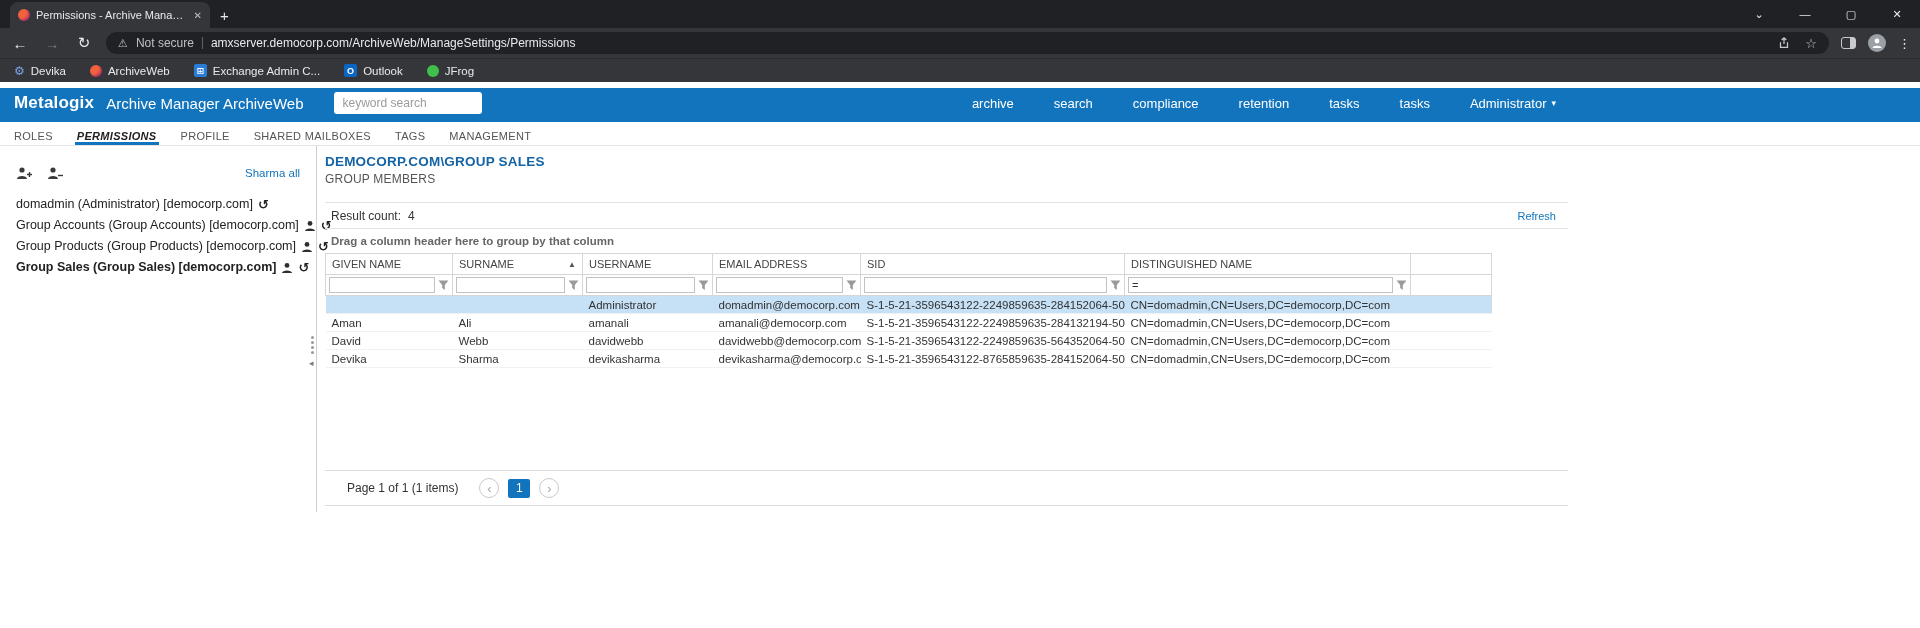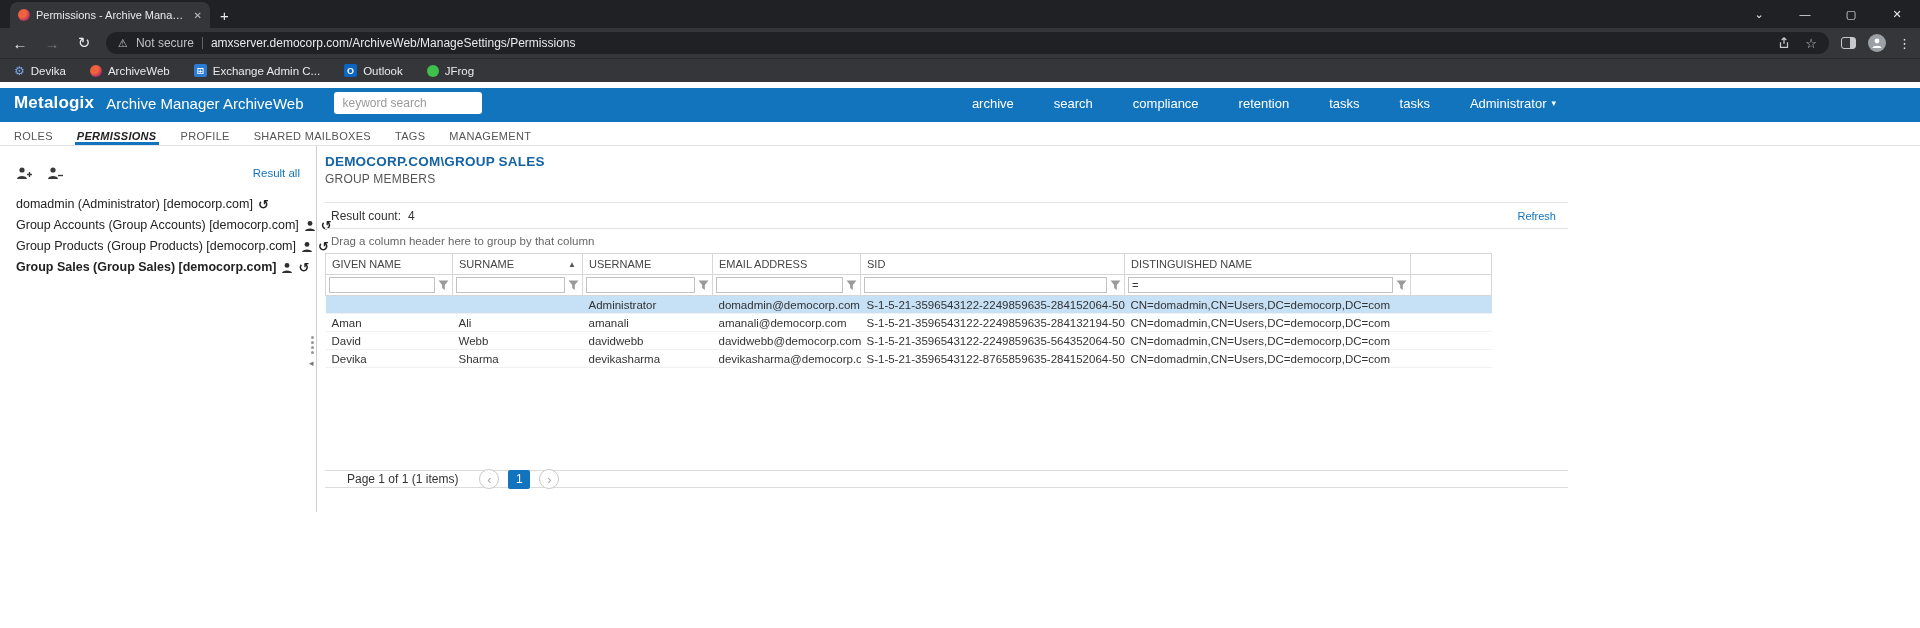--- a/index.html
+++ b/index.html
@@ -81,37 +81,37 @@
           box-shadow:0 5px 0 #9a9a9a, 0 10px 0 #9a9a9a, 0 15px 0 #9a9a9a; }
   .collapse { position:absolute; left:1px; top:212px; color:#777; font-size:9px; }
 
   .main { width:1251px; flex:0 0 1251px; padding:8px 0 0 8px; }
   .page-title { color:#1464a5; font-weight:bold; font-size:13.5px; letter-spacing:0.2px; }
   .page-subtitle { color:#555; font-size:12px; margin-top:3px; letter-spacing:0.2px; }
   .result-row { margin-top:16px; border-top:1px solid #e3e3e3; border-bottom:1px solid #e3e3e3; height:27px;
                 display:flex; align-items:center; padding:1px 12px 0 6px; font-size:12px; color:#333; }
   .result-count { margin-left:7px; }
   .refresh-link { margin-left:auto; color:#1274bc; font-size:11px; text-decoration:none; }
-  .group-hint { height:24px; display:flex; align-items:center; color:#666; font-size:11.5px; padding-left:6px; }
+  .group-hint { height:24px; display:flex; align-items:center; color:#666; font-size:11.5px; padding-left:6px;font-weight:bold; }
 
   table.grid { border-collapse:collapse; table-layout:fixed; width:1166px; }
   .grid th { border:1px solid #d6d6d6; font-weight:normal; text-align:left; padding:3px 6px;
              font-size:11px; color:#444; height:21px; white-space:nowrap; overflow:hidden; background:#fff; }
   .hdr-cell { display:flex; align-items:center; justify-content:space-between; }
   .sort { font-size:8px; color:#555; }
   .grid .flt th { padding:2px 3px; }
   .fwrap { display:flex; align-items:center; gap:3px; }
   .fwrap input { flex:1; min-width:0; height:16px; border:1px solid #c2c2c2; font-size:11px; padding:0 3px;
                  font-family:"Liberation Sans","DejaVu Sans",sans-serif; color:#333; }
   .funnel { flex:0 0 11px; }
   .grid td { padding:2.5px 6px; font-size:11.5px; color:#333; height:14px; white-space:nowrap; overflow:hidden;
              border-bottom:1px solid #f1f1f1; }
   tr.sel td { background:#c6e0f5; }
 
-  .pager { margin-top:102px; border-top:1px solid #dcdcdc; border-bottom:1px solid #dcdcdc; height:18px;
+  .pager { margin-top:102px; border-top:1px solid #dcdcdc; border-bottom:1px solid #dcdcdc; height:36px;
            display:flex; align-items:center; gap:9px; padding-left:22px; font-size:12px; color:#333; }
   .pager-label { margin-right:12px; }
   .pbtn { width:20px; height:20px; border:1px solid #c9c9c9; border-radius:50%; background:#fff; color:#a5a5a5;
           display:flex; align-items:center; justify-content:center; font-size:13px; line-height:1; }
   .pcur { min-width:22px; height:19px; background:#1274bc; color:#fff; border-radius:2px; font-size:12px;
           display:flex; align-items:center; justify-content:center; }
 </style>
 </head>
 <body>
 
@@ -222,21 +222,21 @@
             <path d="M13.5 6v5M11 8.5h5" stroke="#3a3a3a" stroke-width="1.4"></path>
             </svg>
         </span>
         <span class="sb-ico">
           <svg width="17" height="15" viewBox="0 0 17 15">
               <circle cx="6" cy="4" r="2.6" fill="#3a3a3a"></circle>
             <path d="M1 13c0-4 10-4 10 0z" fill="#3a3a3a"></path>
             <path d="M11 9.5h5" stroke="#3a3a3a" stroke-width="1.4"></path>
             </svg>
         </span>
-        <a class="refresh-all" href="#">Result all</a>
+        <a class="refresh-all" href="#">Sharma all</a>
       </div>
       <div class="sb-list">
         <div class="sb-item">
           <span>domadmin (Administrator) [democorp.com]</span>
           <span class="sync">↺</span>
         </div>
         <div class="sb-item">
           <span>Group Accounts (Group Accounts) [democorp.com]</span>
           <span class="pico">
             <svg width="12" height="12" viewBox="0 0 12 12">

